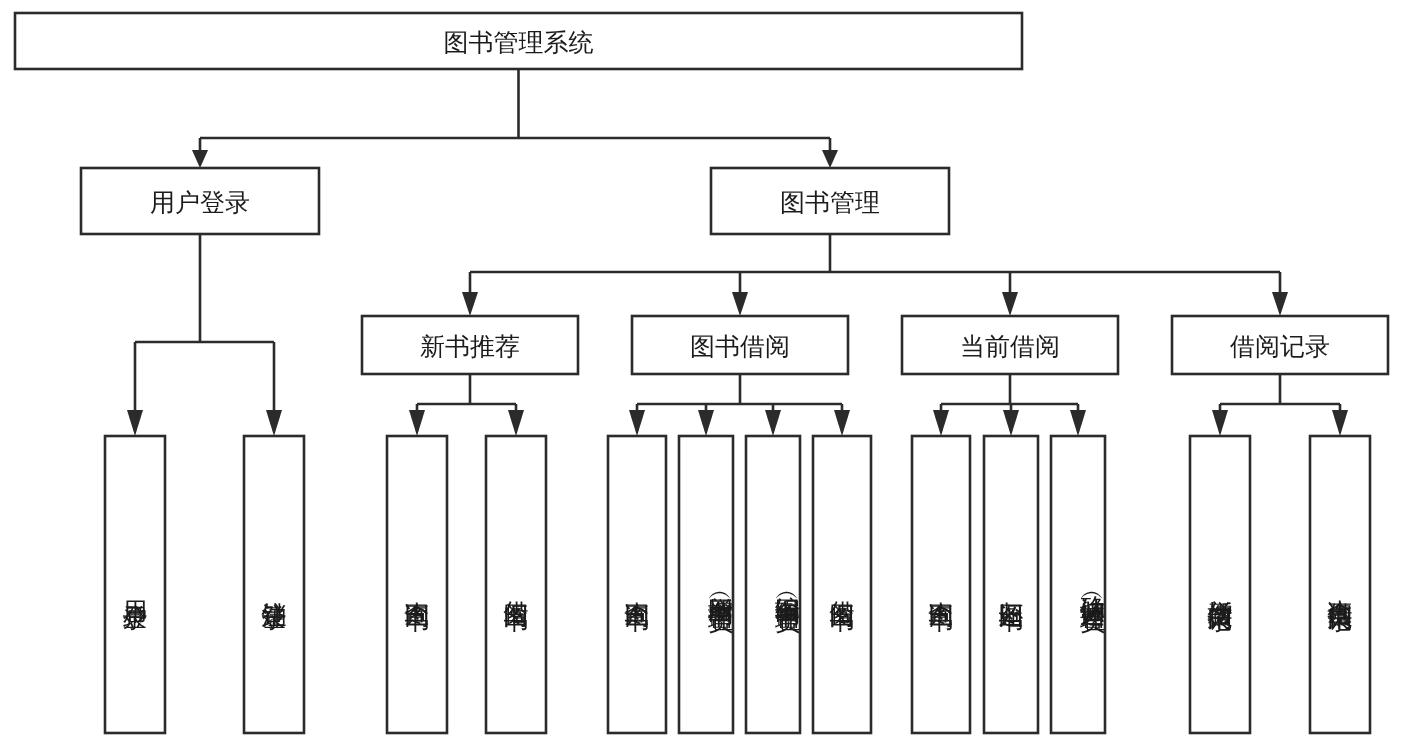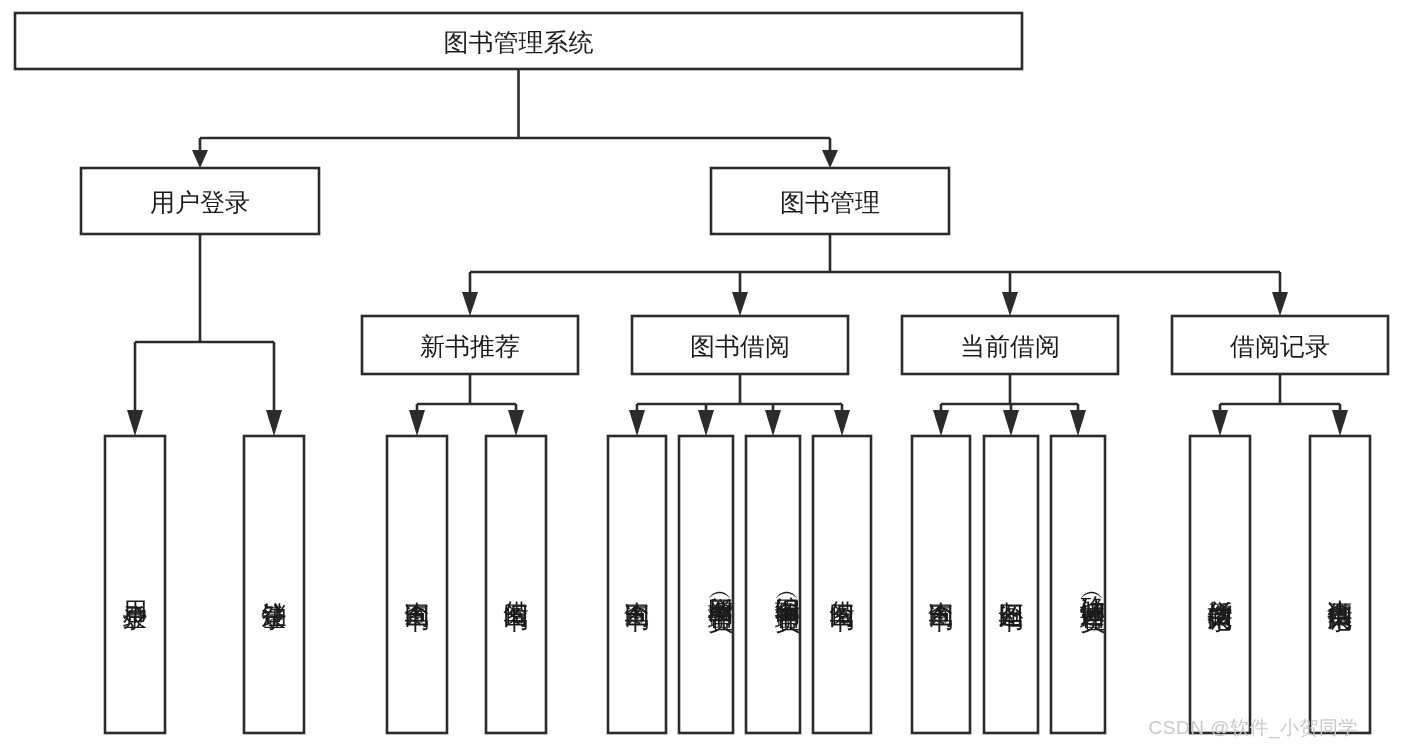--- a/index.html
+++ b/index.html
@@ -11,21 +11,20 @@
     width: 1405px;
     height: 747px;
     font-family: "Liberation Sans", "DejaVu Sans", sans-serif;
     overflow: hidden;
     position: relative;
   }
   #diagram-root {
     position: relative;
     width: 1325px;
     height: 747px;
-    padding-left: 45px;
   }
   svg.diagram-svg {
     position: absolute;
     top: 0;
     left: 0;
     width: 1405px;
     height: 747px;
     display: block;
   }
   .node-box {
@@ -246,14 +245,13 @@
   <div class="node-label-v" style="left:608px; top:436px; width:58px; height:297px;">查询图书</div>
   <div class="node-label-v" style="left:679px; top:436px; width:54px; height:297px; align-items:flex-start;">新增图书（管理员）</div>
   <div class="node-label-v" style="left:746px; top:436px; width:54px; height:297px; align-items:flex-start;">编辑图书（管理员）</div>
   <div class="node-label-v" style="left:813px; top:436px; width:58px; height:297px;">借阅图书</div>
   <div class="node-label-v" style="left:912px; top:436px; width:58px; height:297px;">查询图书</div>
   <div class="node-label-v" style="left:984px; top:436px; width:54px; height:297px;">归还图书</div>
   <div class="node-label-v" style="left:1051px; top:436px; width:54px; height:297px; align-items:flex-start;">确认归还（管理员）</div>
   <div class="node-label-v" style="left:1190px; top:436px; width:60px; height:297px;">新增借阅记录</div>
   <div class="node-label-v" style="left:1310px; top:436px; width:60px; height:297px;">查询借阅记录</div>
 
-  <div class="watermark">CSDN @软件_小贺同学</div>
 </div>
 
 </body></html>

